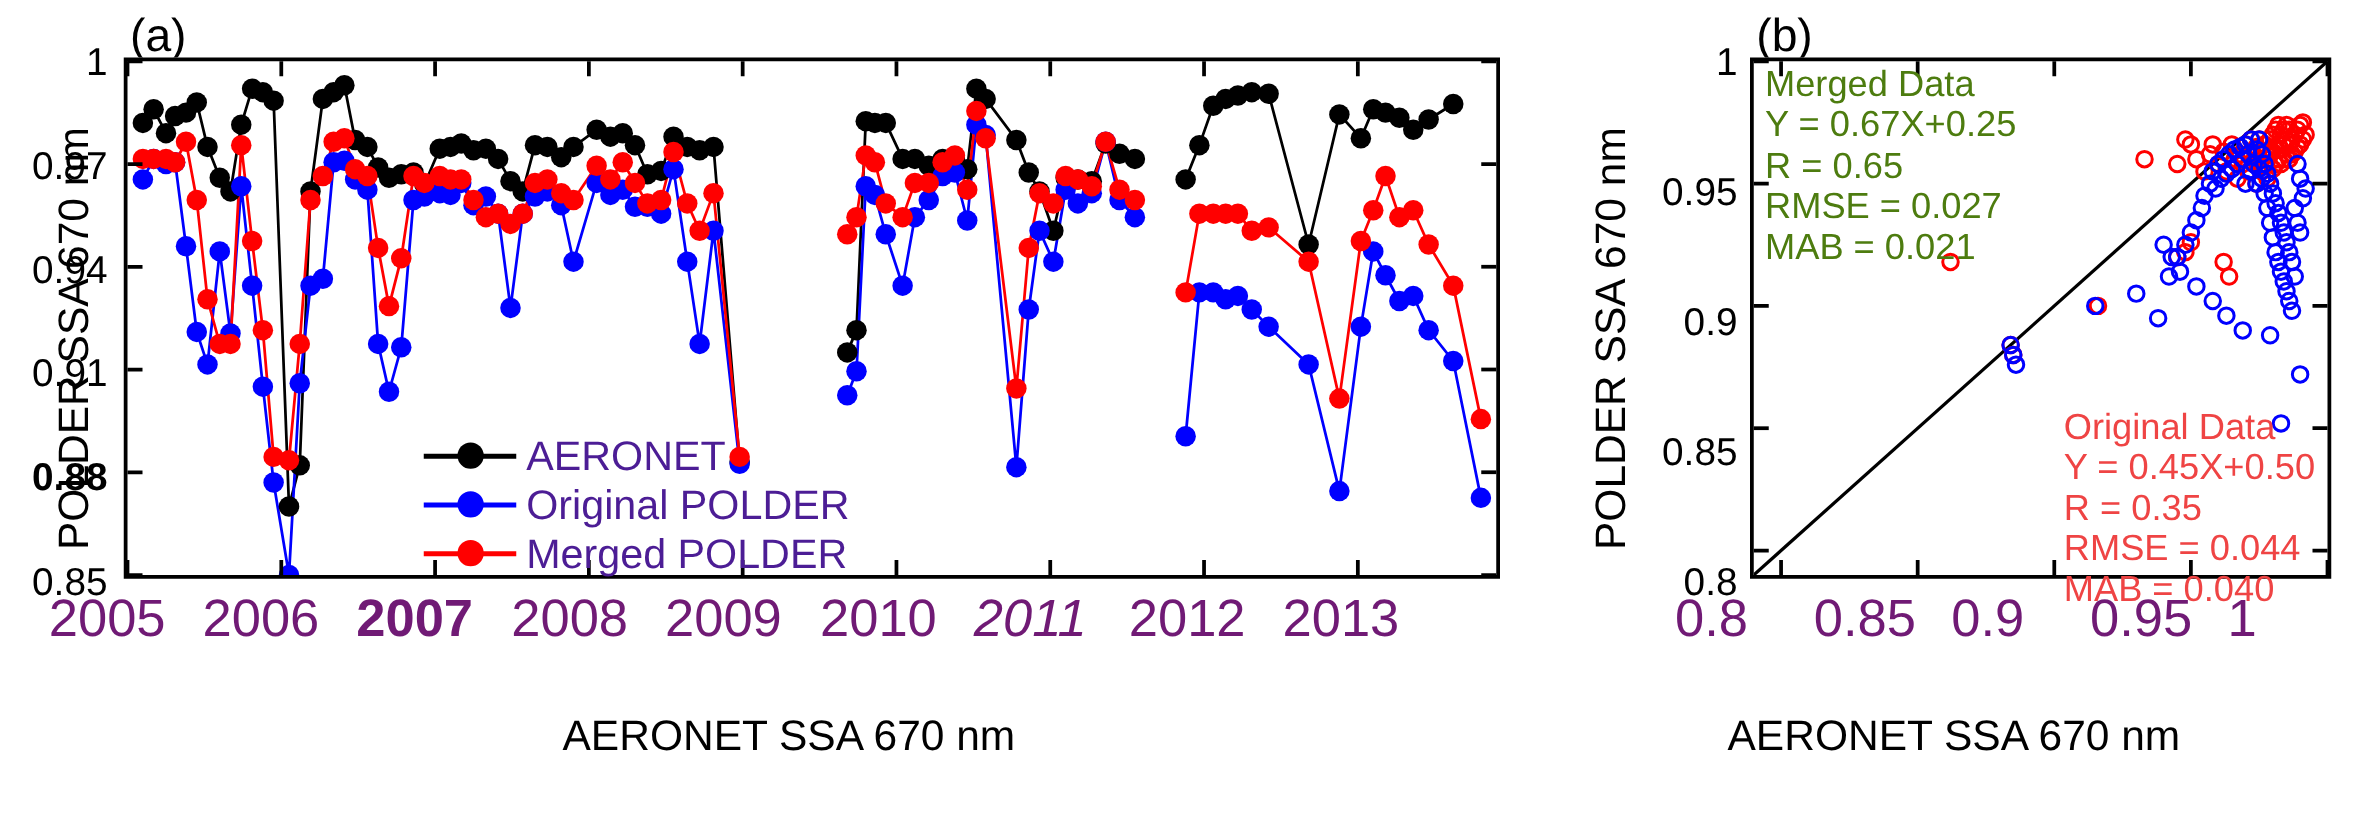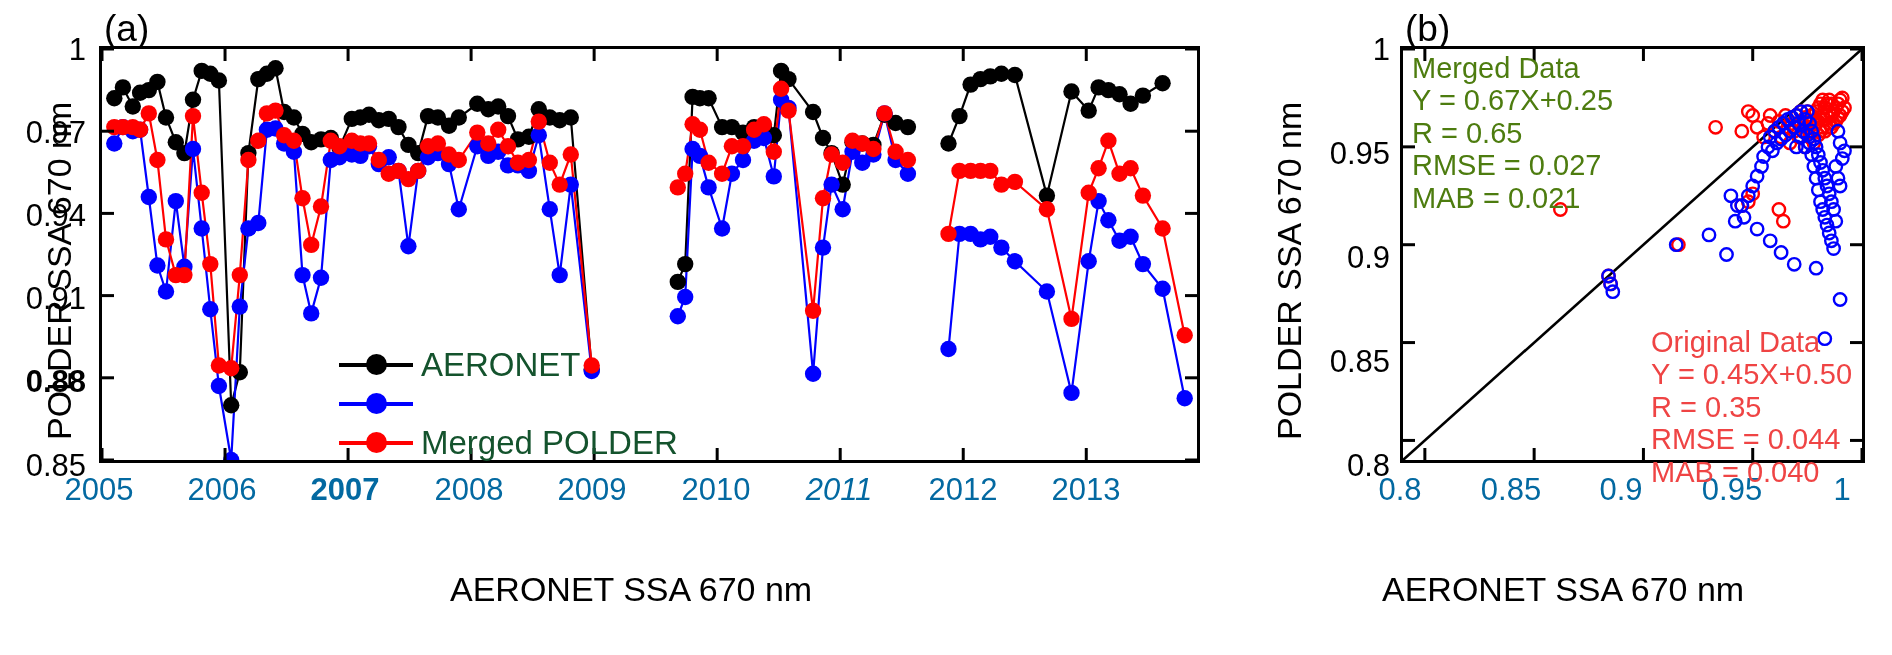--- a/index.html
+++ b/index.html
@@ -14,32 +14,32 @@
           border:3px solid #000;box-sizing:border-box;background:#fff;overflow:hidden;}
   #panel-a .panel-tag{position:absolute;left:104px;top:8px;font-size:37px;color:#000;}
 
   
   #panel-b{left:1230px;top:0;width:662px;height:655px;}
   #plot-b{position:absolute;left:1400px;top:46px;width:465px;height:417px;
           border:3px solid #000;box-sizing:border-box;background:#fff;overflow:hidden;}
   #panel-b .panel-tag{position:absolute;left:1405px;top:8px;font-size:37px;color:#000;}
 
   .ytick-label{position:absolute;text-align:right;font-size:31px;color:#000;line-height:1;}
-  .xtick-label{position:absolute;text-align:center;font-size:31px;color:#0369a1;line-height:1;}
+  .xtick-label{position:absolute;font-size:42px;color:#701a75;line-height:1;}
 
   .axis-title{position:absolute;font-size:34px;color:#000;white-space:nowrap;}
   .axis-title.vert{transform-origin:0 0;transform:rotate(-90deg);}
 
   
   #legend-a{position:absolute;left:339px;top:345px;}
   .legend-row{display:flex;align-items:center;height:39px;}
   .legend-sym{position:relative;width:74px;height:22px;margin-right:8px;flex:0 0 auto;}
   .legend-sym .lline{position:absolute;left:0;top:9px;width:74px;height:4px;}
   .legend-sym .ldot{position:absolute;left:27px;top:0;width:21px;height:21px;border-radius:50%;}
-  .legend-label{font-size:33px;color:#14532d;white-space:nowrap;}
+  .legend-label{font-size:33px;color:#4c1d95;white-space:nowrap;}
 
   
   .annot{position:absolute;font-size:29px;line-height:1.12;white-space:nowrap;}
   #annot-merged{left:1412px;top:52px;color:#ff0000;}
   #annot-original{left:1651px;top:326px;color:#0000ff;}
 
   svg{display:block;}
 </style>
 </head>
 <body>
@@ -386,20 +386,21 @@
           <span class="lline" style="background:#000;"></span>
           <span class="ldot" style="background:#000;"></span>
         </span>
         <span class="legend-label">AERONET</span>
       </div>
       <div class="legend-row">
         <span class="legend-sym">
           <span class="lline" style="background:#0000ff;"></span>
           <span class="ldot" style="background:#0000ff;"></span>
         </span>
+        <span class="legend-label">Original POLDER</span>
       </div>
       <div class="legend-row">
         <span class="legend-sym">
           <span class="lline" style="background:#ff0000;"></span>
           <span class="ldot" style="background:#ff0000;"></span>
         </span>
         <span class="legend-label">Merged POLDER</span>
       </div>
     </div>
   </div>

